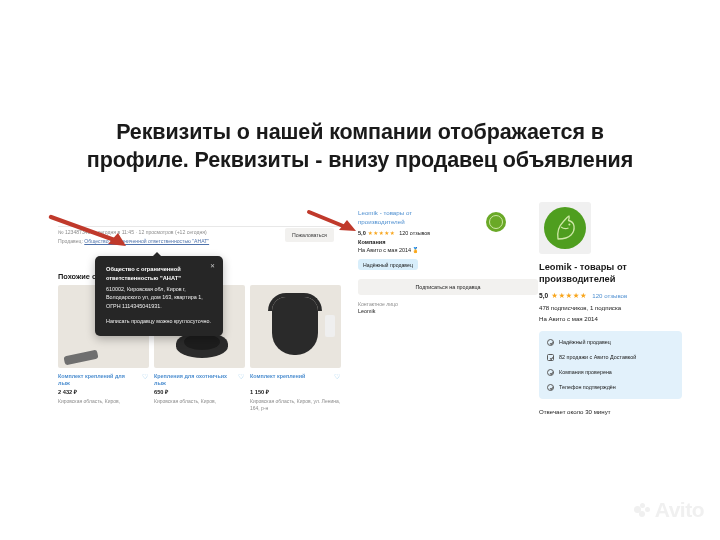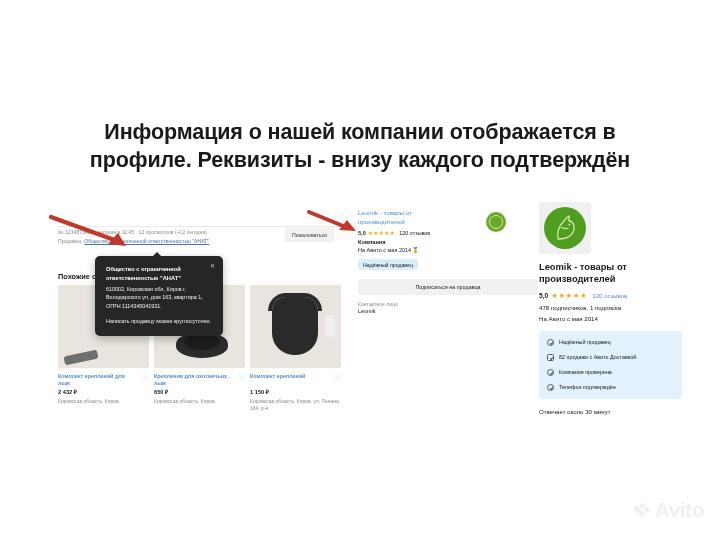--- a/index.html
+++ b/index.html
@@ -256,23 +256,23 @@
   .wm-dots { position: relative; width: 17px; height: 15px; }
   .wm-dots i { position: absolute; border-radius: 50%; background: #f0f0f0; display: block; }
   .wm-text { font-size: 21px; font-weight: 700; color: #f0f0f0; letter-spacing: -0.5px; }
 </style>
 </head>
 <body>
 
 <div class="page">
 
   <div class="headline">
-    <span>Информация о нашей компании отображается в</span>
+    <span>Реквизиты о нашей компании отображается в</span>
     <br>
-    <span>профиле. Реквизиты - внизу каждого подтверждён</span>
+    <span>профиле. Реквизиты - внизу продавец объявления</span>
   </div>
 
   <div class="shot">
 
     <div class="listing-col">
       <div class="hairline"></div>
 
       <div class="meta-line">№ 1234873402 · сегодня в 11:45 · 12 просмотров (+12 сегодня)</div>
 
       <div class="seller-line">

